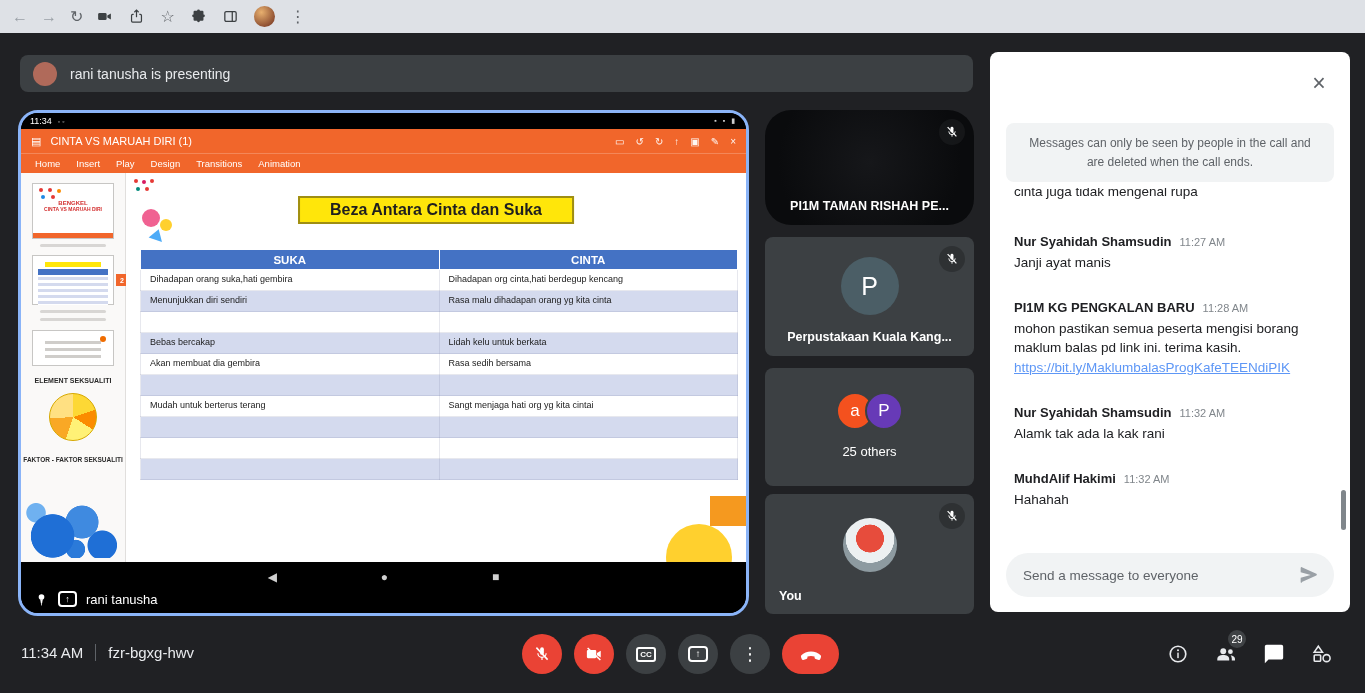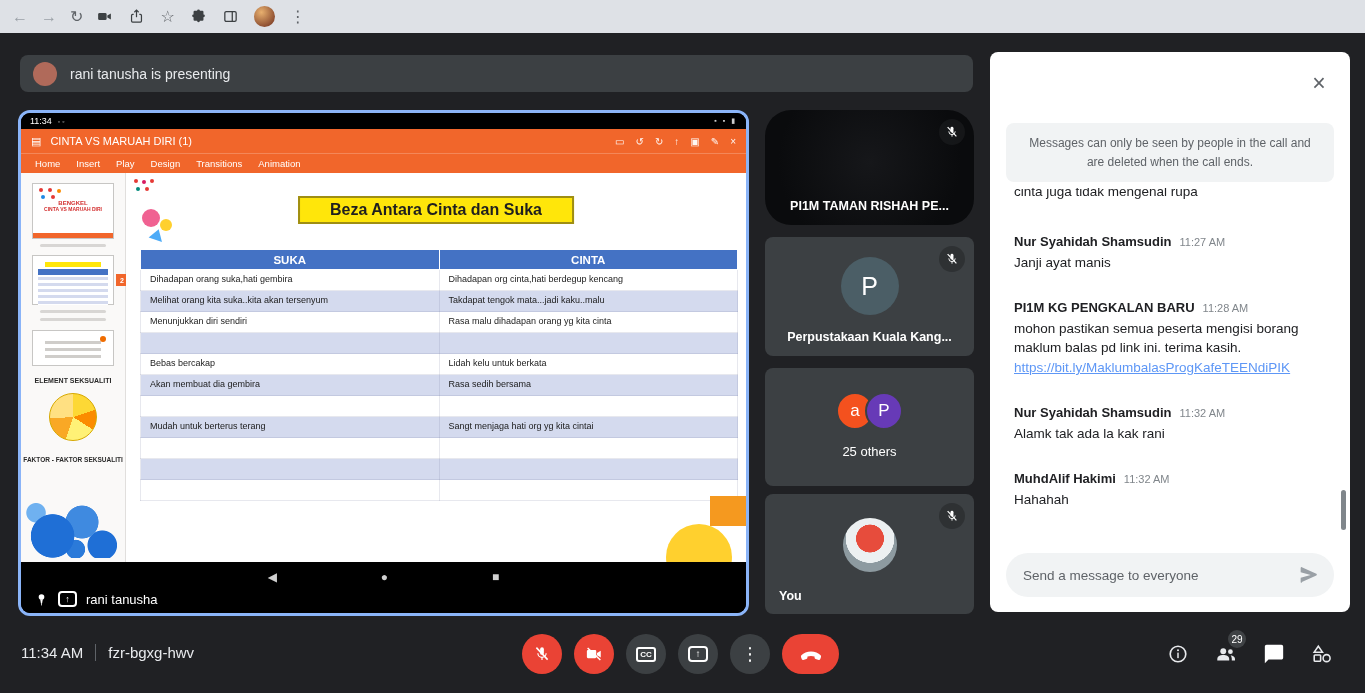--- a/index.html
+++ b/index.html
@@ -24,21 +24,21 @@
   
   .banner { position:absolute; left:20px; top:55px; width:953px; height:37px; background:#3c4043;
             border-radius:8px; display:flex; align-items:center; gap:13px; padding:0 13px; }
   .banner-av { width:24px; height:24px; border-radius:50%;
                background:radial-gradient(circle at 40% 32%, #f0c3b2, #a9605а 78%, #8a4b45);
                background-color:#b06a5a; }
   .banner-text { color:#e8eaed; font-size:14px; }
 
   
   .share-tile { position:absolute; left:18px; top:110px; width:731px; height:506px;
-                border:3px solid #8ab4f8; border-radius:12px; background:#000; overflow:hidden; }
+                border:3px solid #8ab4f8; border-radius:20px; background:#000; overflow:hidden; }
   .phone { position:absolute; inset:0; }
   .p-status { height:16px; background:#000; color:#fff; display:flex; justify-content:space-between;
               align-items:center; padding:0 9px; font-size:9px; }
   .p-status .sb-right { opacity:.8; font-size:7px; letter-spacing:2px; }
   .p-status .sb-left { display:flex; gap:6px; align-items:center; }
   .sb-mini { opacity:.75; font-size:7px; }
   .p-appbar { height:24px; background:#f1662b; color:#fff; display:flex; align-items:center;
               padding:0 10px; gap:9px; }
   .p-appbar .menu-g { font-size:11px; }
   .p-title { font-size:11px; flex:1; white-space:nowrap; overflow:hidden; }
@@ -313,24 +313,20 @@
             <tbody>
                 <tr>
               <th>SUKA</th>
               <th>CINTA</th>
             </tr>
             <tr>
                   <td>Dihadapan orang suka,hati gembira</td>
                   <td>Dihadapan org cinta,hati berdegup kencang</td>
                 </tr>
             <tr>
-                  <td>Melihat orang kita suka..kita akan tersenyum</td>
-                  <td>Takdapat tengok mata...jadi kaku..malu</td>
-                </tr>
-            <tr>
                   <td>Menunjukkan diri sendiri</td>
                   <td>Rasa malu dihadapan orang yg kita cinta</td>
                 </tr>
             <tr>
                   <td></td>
                   <td></td>
                 </tr>
             <tr>
                   <td>Bebas bercakap</td>
                   <td>Lidah kelu untuk berkata</td>

